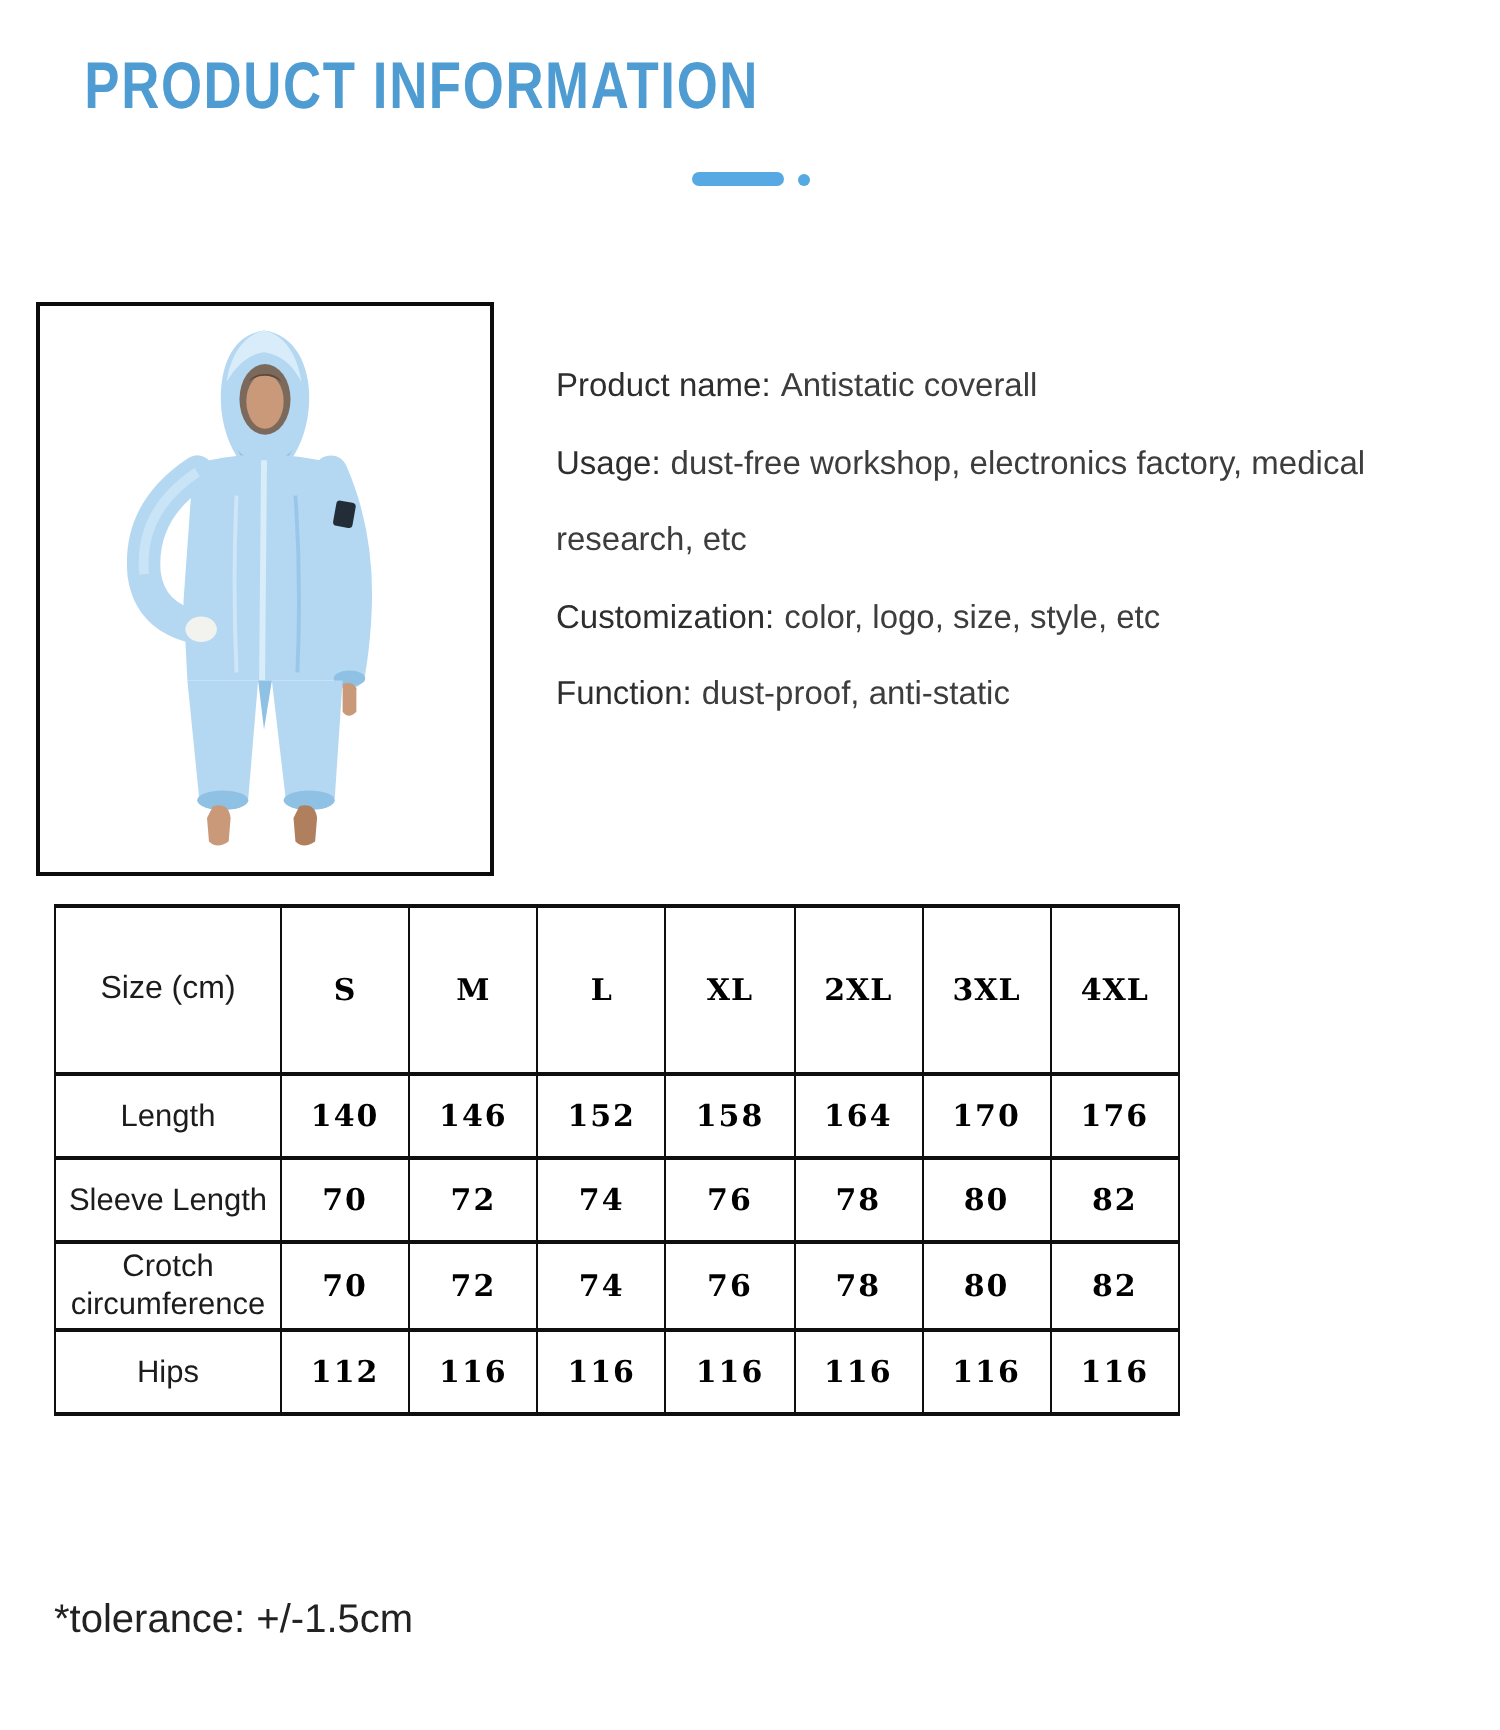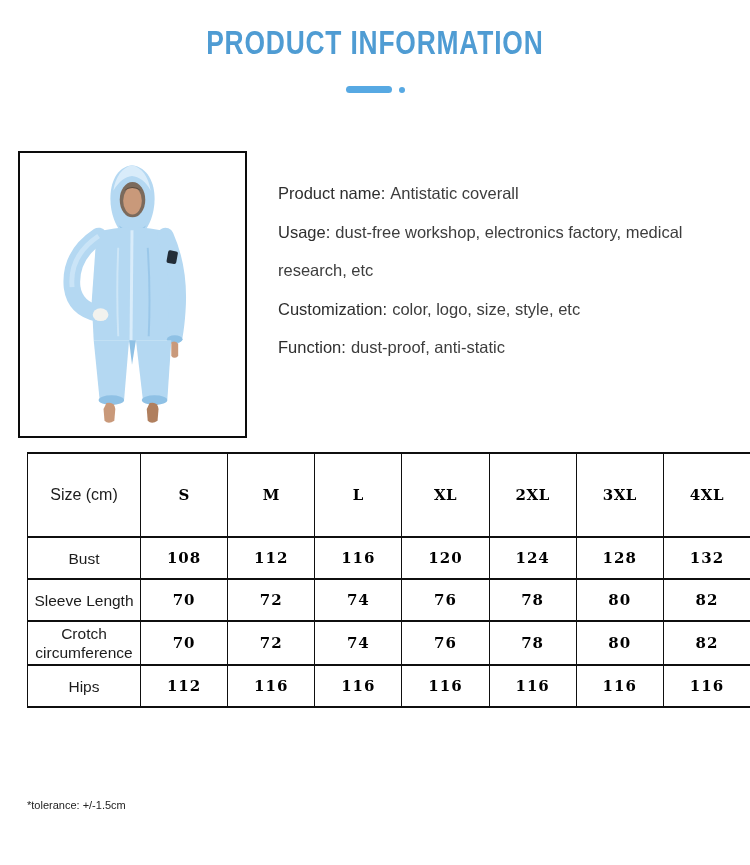--- a/index.html
+++ b/index.html
@@ -7,21 +7,21 @@
   body {
     width: 750px; height: 865px;
     position: relative;
     font-family: "Liberation Sans", sans-serif;
     overflow: hidden;
   }
 
   
   .title {
     position: absolute; top: 24px; left: 0; width: 750px;
-    text-align: center;
+    text-align: left;
     font-size: 33px; font-weight: bold; letter-spacing: 1px;
     color: var(--title_blue, #4f9cd3);
     white-space: nowrap;
   }
   .title .squeeze { display: inline-block; transform: scaleX(0.80); transform-origin: 50% 50%; }
 
   .divider {
     position: absolute; top: 86px; left: 0; width: 750px;
     display: flex; justify-content: center; align-items: center; gap: 7px;
   }
@@ -41,21 +41,21 @@
   .details {
     position: absolute; left: 278px; top: 174px; width: 468px;
     font-size: 16.5px; line-height: 38.6px; color: #3d3d3d;
   }
   .details p { margin: 0; }
   .details .lbl { font-weight: normal; color: #2e2e2e; margin-right: 5px; }
 
   
   .size-table {
     position: absolute; left: 27px; top: 452px;
-    width: 724px;
+    width: 563px;
     border-collapse: collapse; table-layout: fixed;
   }
   .size-table col.label-col { width: 113px; }
   .size-table th, .size-table td {
     border: 1px solid #0f0f0f;
     border-top-width: 2px; border-bottom-width: 2px;
     text-align: center; vertical-align: middle;
     background: #ffffff;
   }
   .size-table thead th { height: 84px; }
@@ -76,21 +76,21 @@
   }
   .size-table td[data-name="size-value-cell"] {
     font-family: "DejaVu Serif", serif;
     font-weight: bold; font-size: 15px; color: #000;
     letter-spacing: 1px;
   }
 
   
   .footnote {
     position: absolute; left: 27px; top: 799px;
-    font-size: 11px; color: #222; text-align: right;
+    font-size: 20px; color: #222; text-align: right;
   }
 </style>
 </head>
 <body data-name="page-root">
 
 <div class="title" data-name="page-title">
   <span class="squeeze" data-name="page-title-text">PRODUCT INFORMATION</span>
 </div>
 
 <div class="divider" data-name="title-divider">
@@ -159,28 +159,28 @@
         <th data-name="size-column-header">M</th>
         <th data-name="size-column-header">L</th>
         <th data-name="size-column-header">XL</th>
         <th data-name="size-column-header">2XL</th>
         <th data-name="size-column-header">3XL</th>
         <th data-name="size-column-header">4XL</th>
       </tr>
   </thead>
   <tbody data-name="size-table-body">
       <tr data-name="size-table-row">
-        <th data-name="size-row-label">Bust</th>
-        <td data-name="size-value-cell">108</td>
-        <td data-name="size-value-cell">112</td>
-        <td data-name="size-value-cell">116</td>
-        <td data-name="size-value-cell">120</td>
-        <td data-name="size-value-cell">124</td>
-        <td data-name="size-value-cell">128</td>
-        <td data-name="size-value-cell">132</td>
+        <th data-name="size-row-label">Length</th>
+        <td data-name="size-value-cell">140</td>
+        <td data-name="size-value-cell">146</td>
+        <td data-name="size-value-cell">152</td>
+        <td data-name="size-value-cell">158</td>
+        <td data-name="size-value-cell">164</td>
+        <td data-name="size-value-cell">170</td>
+        <td data-name="size-value-cell">176</td>
       </tr>
       <tr data-name="size-table-row">
         <th data-name="size-row-label">Sleeve Length</th>
         <td data-name="size-value-cell">70</td>
         <td data-name="size-value-cell">72</td>
         <td data-name="size-value-cell">74</td>
         <td data-name="size-value-cell">76</td>
         <td data-name="size-value-cell">78</td>
         <td data-name="size-value-cell">80</td>
         <td data-name="size-value-cell">82</td>

